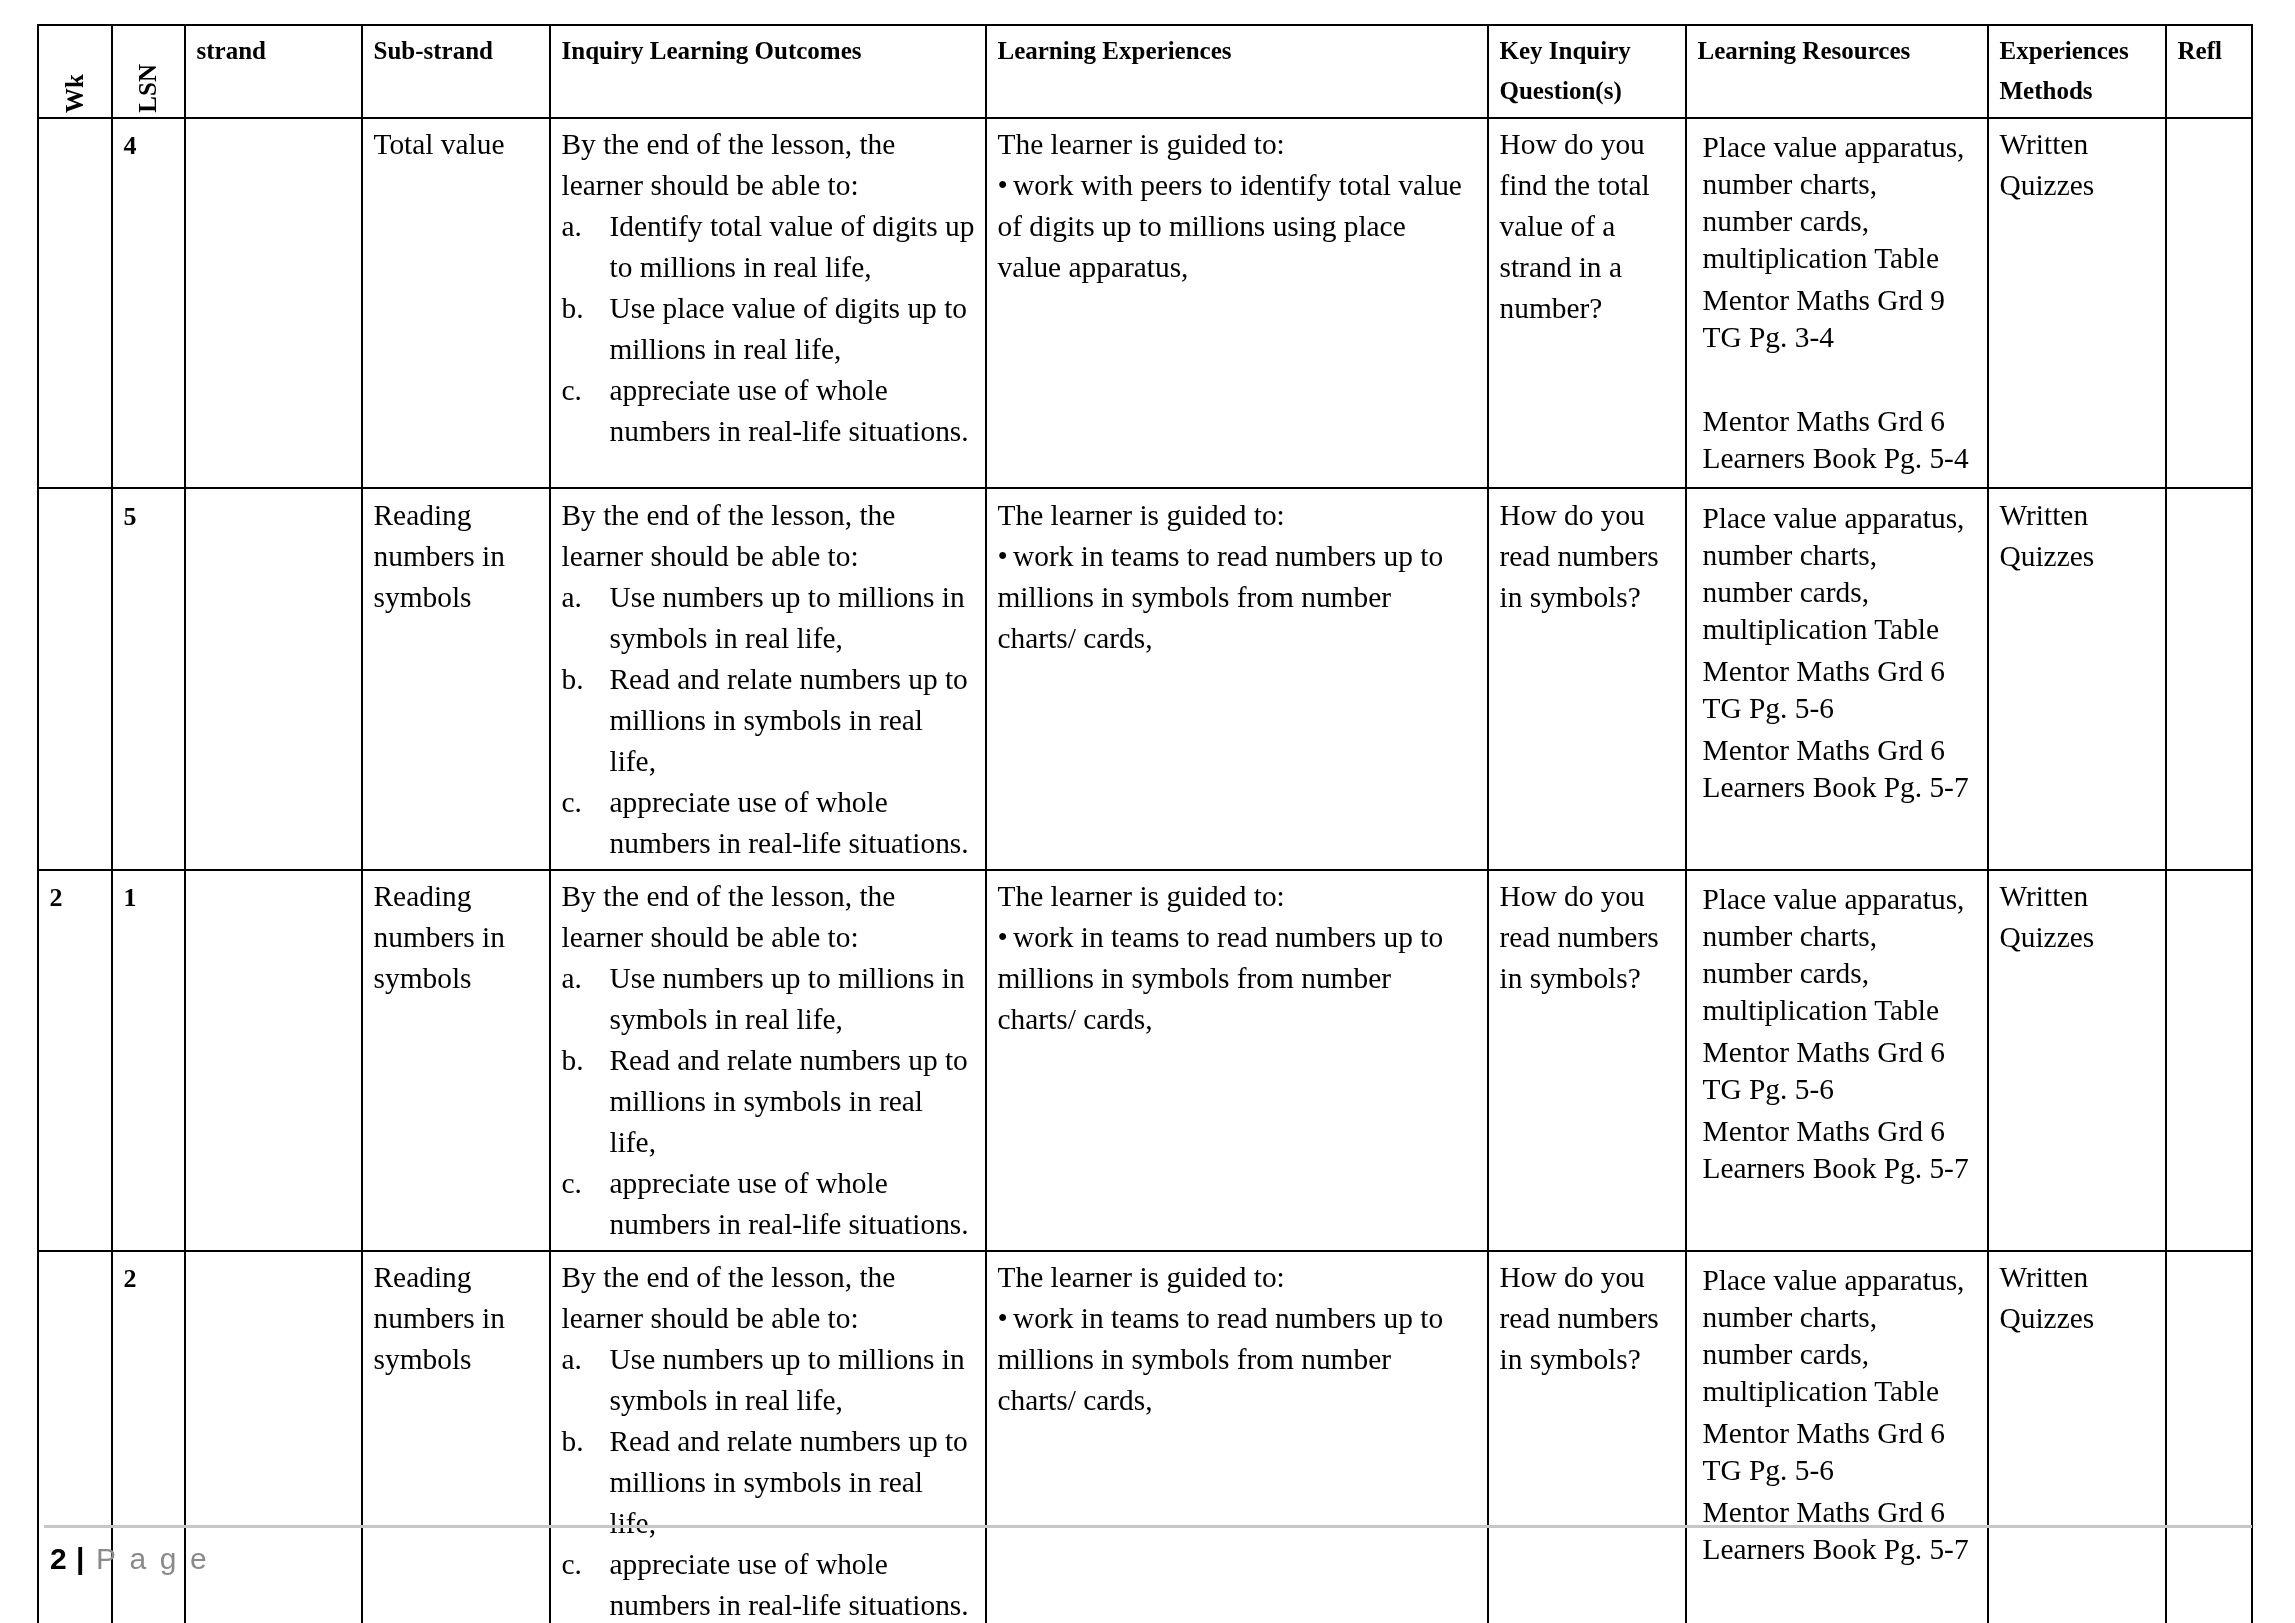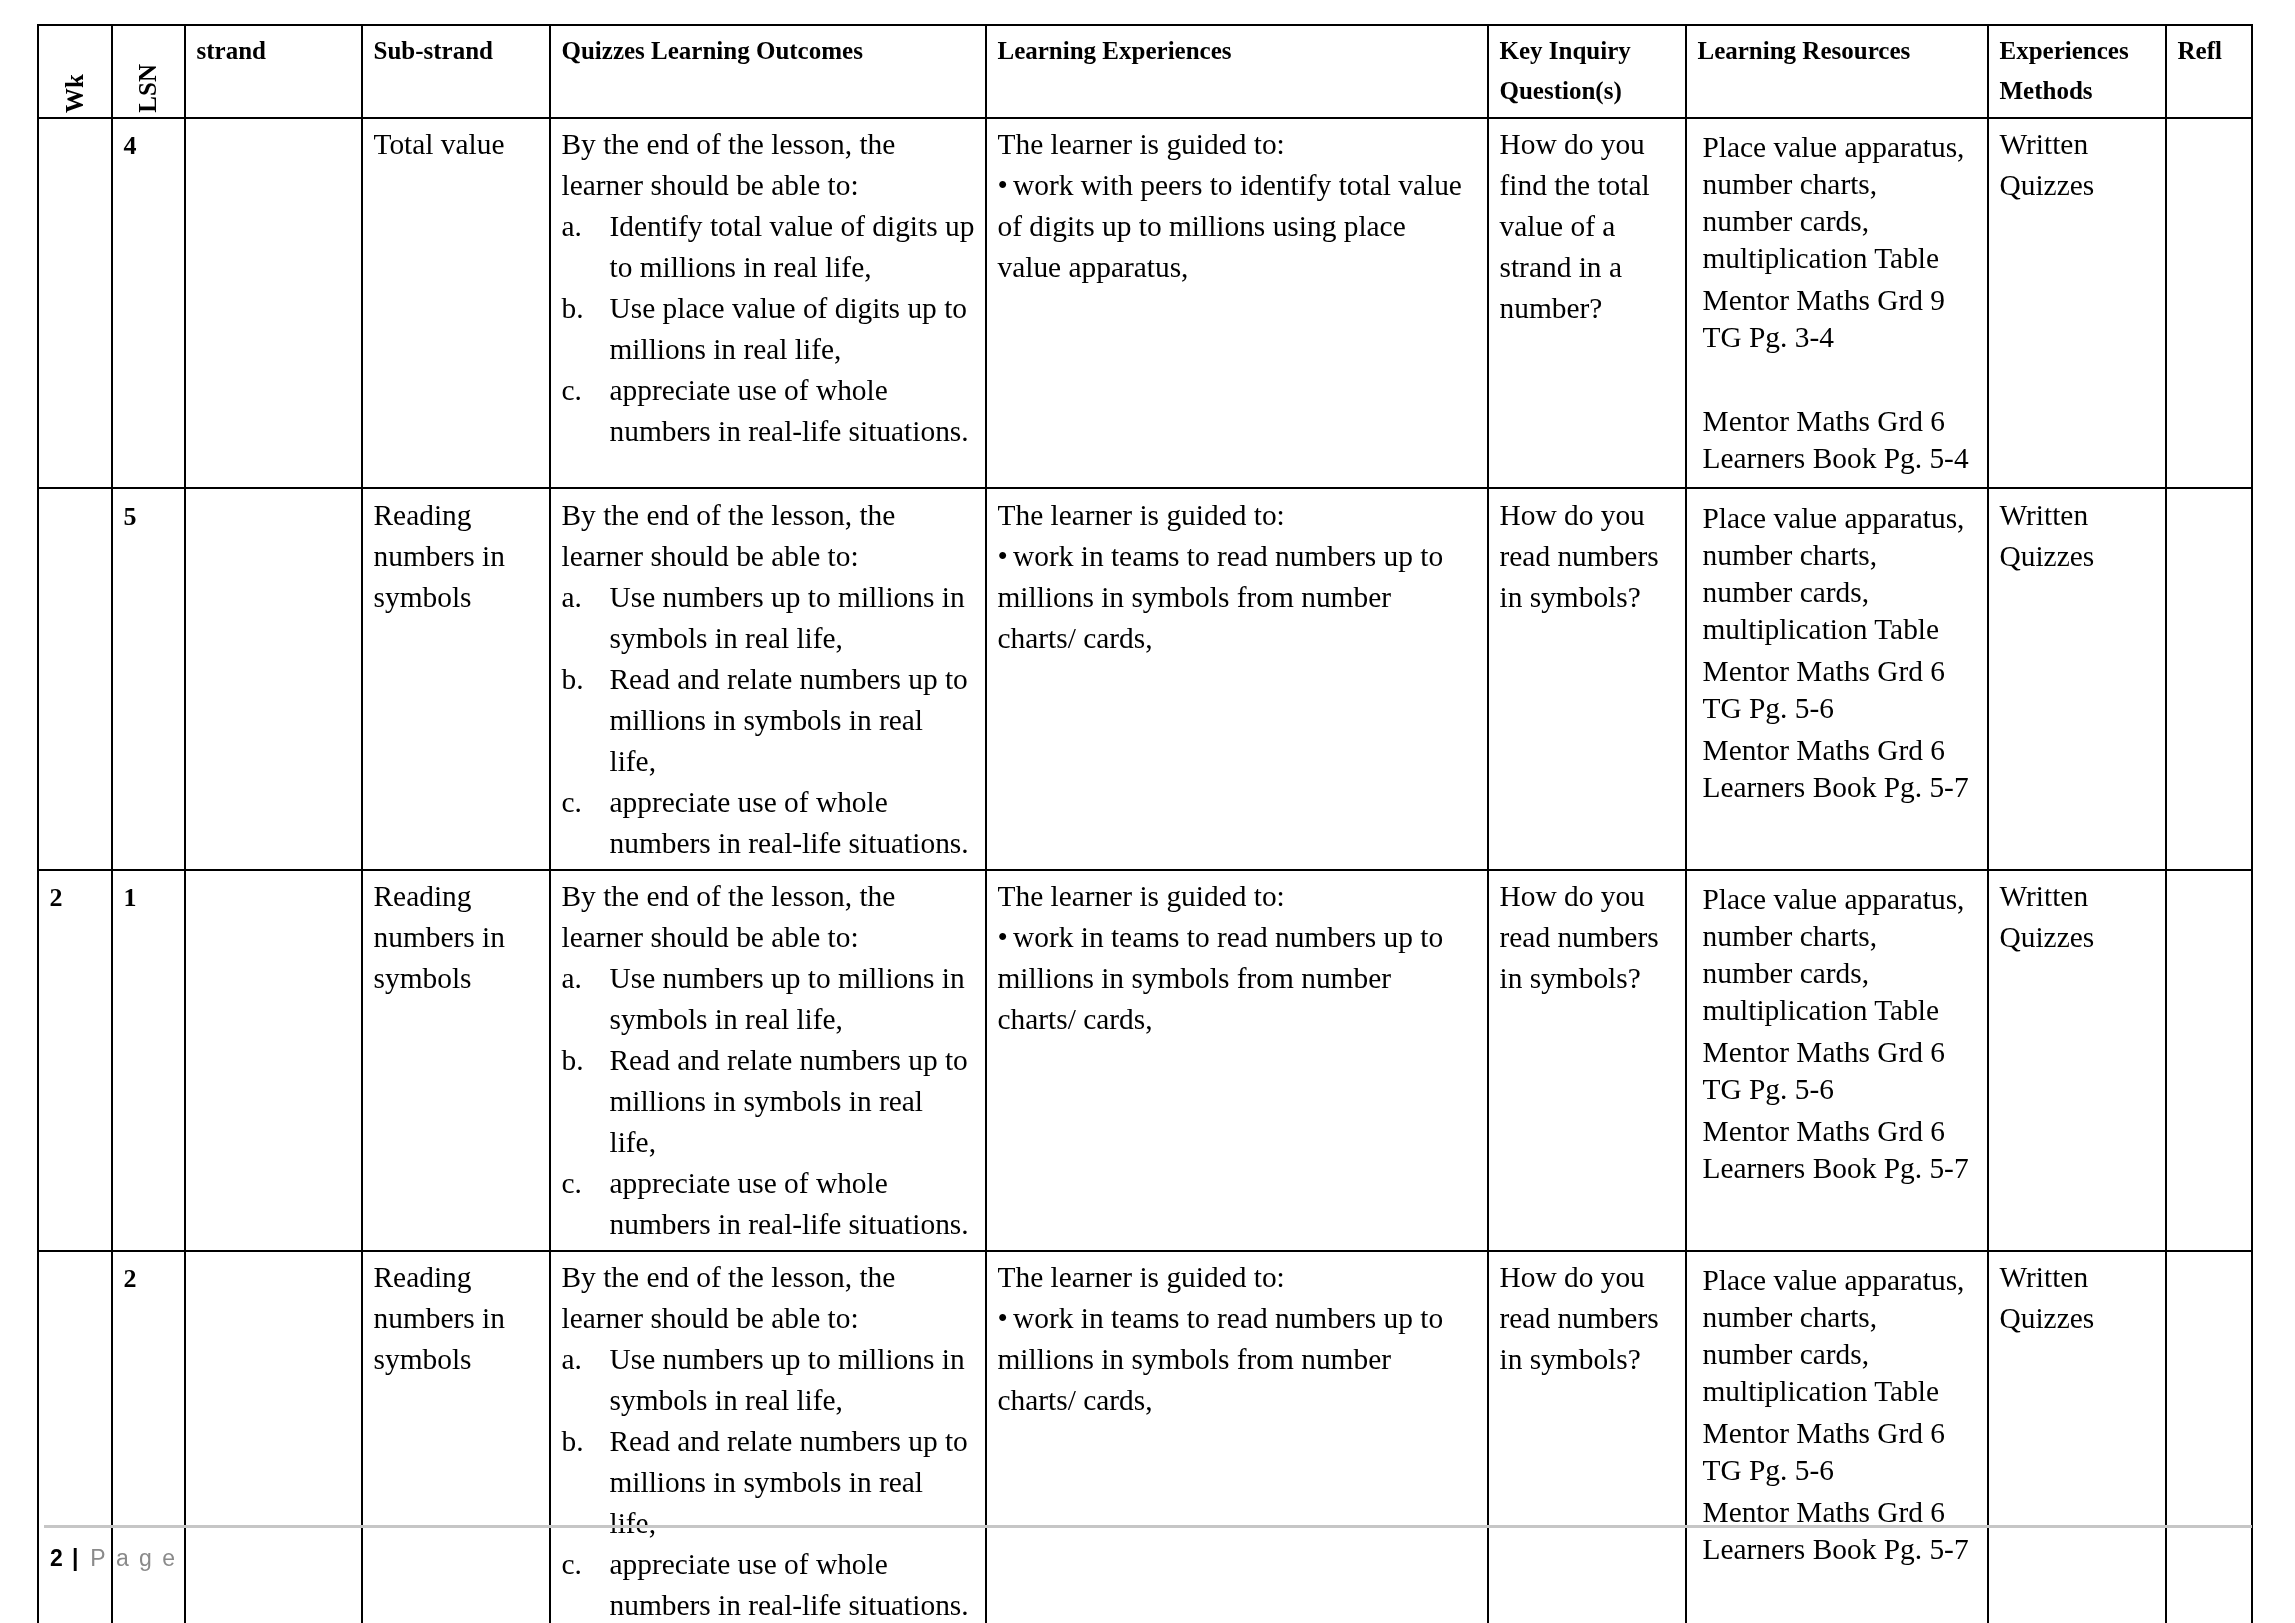--- a/index.html
+++ b/index.html
@@ -40,21 +40,21 @@
   td.resources { line-height:37px; }
   .res-p { margin:5px; }
   .res-p.blank { height:37px; }
 
   .footer-rule {
     position:absolute; left:44px; top:1525px; width:2208px; height:0;
     border-top:3.3px solid #c6c6c6;
   }
   .footer {
     position:absolute; left:50px; top:1538px;
-    font-family:"Liberation Sans","DejaVu Sans",sans-serif; font-size:23px; line-height:41px;
+    font-family:"Liberation Sans","DejaVu Sans",sans-serif; font-size:30px; line-height:41px;
   }
   .footer .num { font-weight:bold; color:#000; }
   .footer .bar { font-weight:bold; color:#000; margin:0 11.8px 0 9.2px; }
   .footer .label { color:#8a8a8a; letter-spacing:0.45em; }
 </style>
 </head>
 <body>
 
 <div class="page">
 
@@ -78,21 +78,21 @@
             <span>Wk</span>
           </div>
         </th>
         <th class="v">
           <div class="v-head">
             <span>LSN</span>
           </div>
         </th>
         <th><span>strand</span></th>
         <th><span>Sub-strand</span></th>
-        <th><span>Quizzes Learning Outcomes</span></th>
+        <th><span>Inquiry Learning Outcomes</span></th>
         <th><span>Learning Experiences</span></th>
         <th><span>Key Inquiry Question(s)</span></th>
         <th><span>Learning Resources</span></th>
         <th><span>Experiences Methods</span></th>
         <th><span>Refl</span></th>
       </tr>
     </thead>
     <tbody id="table-body">
         <tr class="body-row row-0">
           <td><span class="num-val"></span></td>

